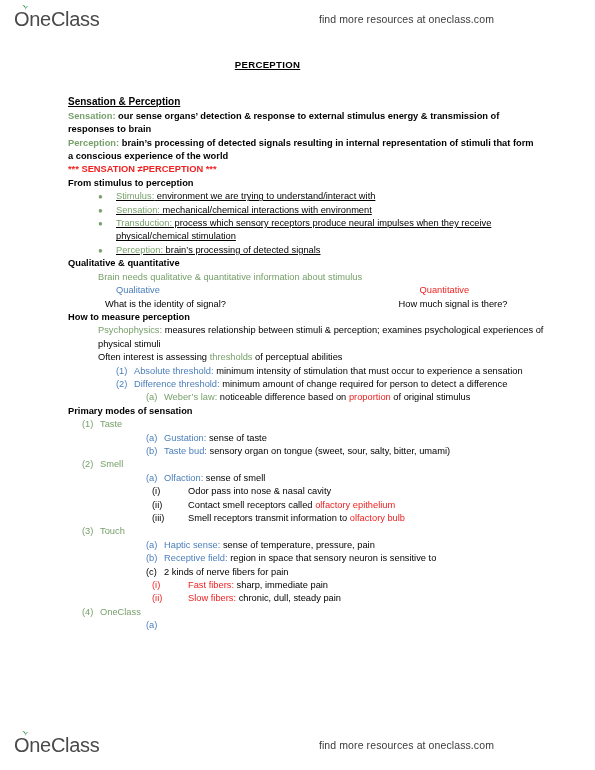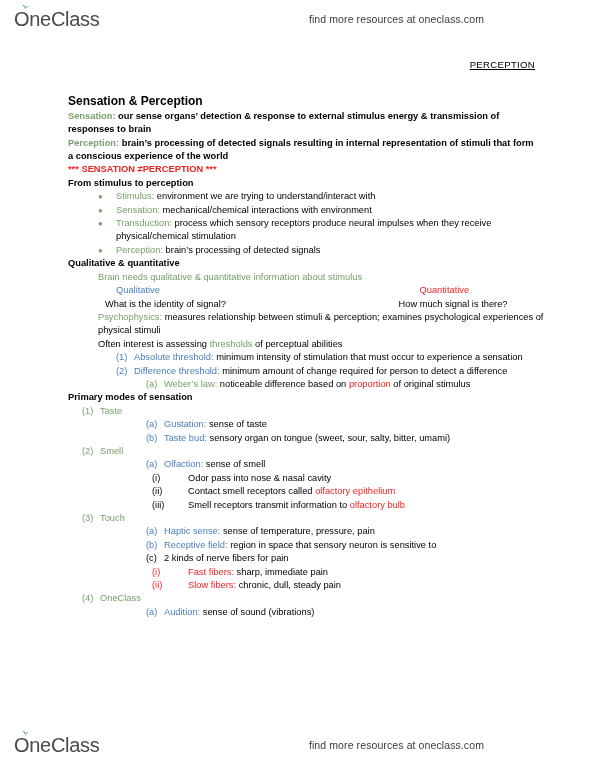--- a/index.html
+++ b/index.html
@@ -41,51 +41,52 @@
   }
   .logo .sprout {
     position: absolute;
     left: 7px;
     top: -5px;
     width: 9px;
     height: 7px;
   }
   .tagline {
     position: absolute;
-    right: 14px;
+    right: 4px;
     font-size: 10.5px;
     color: #3b3b3b;
     white-space: nowrap;
     letter-spacing: 0.1px;
   }
 
   
   .note {
     position: absolute;
     left: 0;
     top: 58px;
     width: 595px;
     font-size: 9.3px;
     line-height: 13.4px;
   }
 
   .page-title {
-    text-align: right;
-    font-weight: normal;
+    text-align: center;
+    font-weight: bold;
     font-size: 9.6px;
     letter-spacing: 0.3px;
     margin: 0 0 5px 0;
     padding-right: 60px;
   }
   .page-title span { text-decoration: underline; }
 
   .section-head {
     margin-left: 68px;
     font-weight: bold;
-    font-size: 12px;
+    font-size: 10px;
+    text-decoration: underline;
     margin-bottom: 1px;
     margin-top: 24px;
   }
 
   .ln {
     margin-left: 68px;
     padding-right: 58px;
     font-weight: bold;
   }
 
@@ -100,21 +101,21 @@
     display: flex;
     margin-left: 98px;
     padding-right: 58px;
   }
   .bullet-dot {
     flex: 0 0 18px;
     color: #7aa06e;
     font-size: 8px;
     line-height: 13.4px;
   }
-  .bullet-text { flex: 1 1 auto; }
+  .bullet-text { flex: 1 1 auto; text-decoration: underline; }
 
   
   .num-row {
     display: flex;
     padding-right: 58px;
   }
   .num-row .marker { flex: 0 0 auto; }
   .num-row .body { flex: 1 1 auto; }
 
   
@@ -202,20 +203,21 @@
 
   <div class="two-col">
     <div class="col colA b">Qualitative</div>
     <div class="col colB r">Quantitative</div>
   </div>
   <div class="two-col">
     <div class="col colA2">What is the identity of signal?</div>
     <div class="col colB2">How much signal is there?</div>
   </div>
 
+  <div class="ln">How to measure perception</div>
 
   <div class="i2" style="padding-right:40px">
     <span class="g">Psychophysics:</span><span class="k"> measures relationship between stimuli &amp; perception; examines psychological experiences of physical stimuli</span>
   </div>
 
   <div class="i2" style="padding-right:46px">
     <span class="k">Often interest is assessing </span><span class="g">thresholds</span><span class="k"> of perceptual abilities</span>
   </div>
 
   <div class="num-row i3">
@@ -293,21 +295,20 @@
     <span class="rmark r">(ii)</span>
     <span class="rbody"><span class="r">Slow fibers:</span><span class="k"> chronic, dull, steady pain</span></span>
   </div>
 
   <div class="num-row i1" style="margin-left:82px">
     <span class="marker g" style="width:18px">(4)</span>
     <span class="body g">OneClass</span>
   </div>
   <div class="num-row i4">
     <span class="marker b" style="width:18px">(a)</span>
-    <span class="body"><span class="b">Audition:</span><span class="k"> sense of sound (vibrations)</span></span>
   </div>
 
 </div>
 
 <div class="brand-bar footer">
   <div class="logo">
     <svg class="sprout" viewBox="0 0 18 14">
       <path d="M9 13 C9 8, 7 5, 3 3 C6 2, 9 4, 9 8 Z" fill="#2e8b4f"></path>
       <path d="M9 13 C9 9, 11 6, 15 4 C12 3.2, 9.4 5.4, 9 9 Z" fill="#3aa05c"></path>
     </svg>

